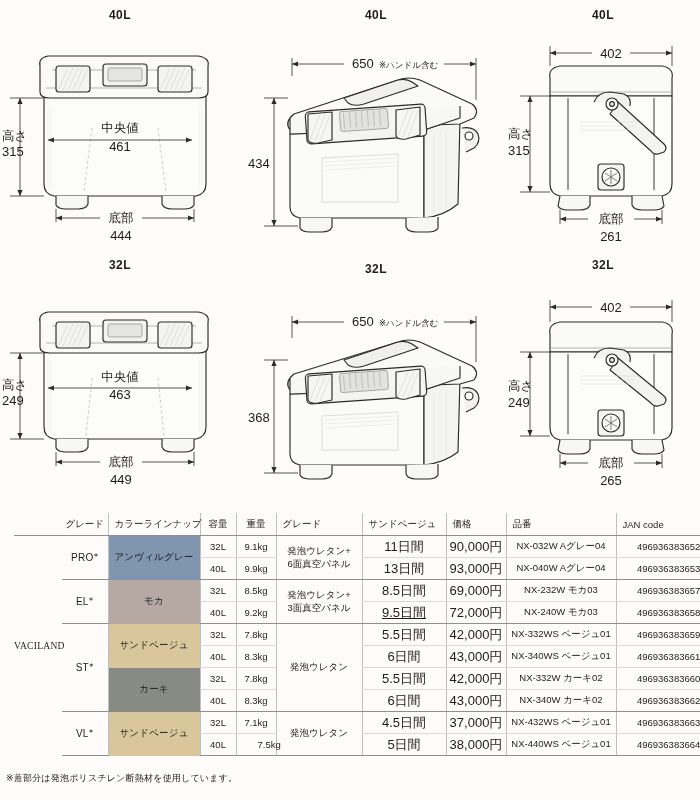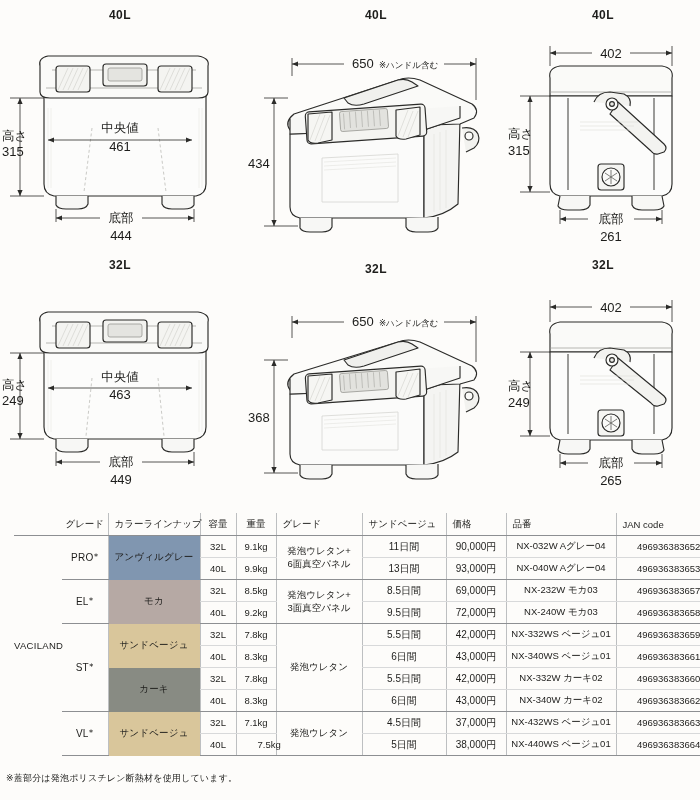--- a/index.html
+++ b/index.html
@@ -77,20 +77,21 @@
     padding-left: 6px;
     border-bottom: 1.6px solid #8d8f92;
     white-space: nowrap;
   }
   table.spec th.c { text-align: center; padding-left: 0; }
   .vline { border-left: 1px solid #bdbfc1; }
   td.rowline { border-bottom: 1px solid #d8d9da; }
   td.brand {
     font-size: 9.5px;
     letter-spacing: .3px;
+    font-family: Liberation Serif, serif;
   }
   td.grade {
     font-size: 10px;
     letter-spacing: .2px;
   }
   .sup {
     font-size: 6px;
     vertical-align: super;
     letter-spacing: 0;
   }
@@ -99,21 +100,21 @@
     font-size: 9.5px;
     text-align: left;
     padding-left: 10px;
     letter-spacing: .2px;
   }
   td.cap-c, td.wt { font-size: 9.5px; }
   td.insul {
     font-size: 9.5px;
     line-height: 1.35;
   }
-  td.days, td.price { font-size: 10px; }
+  td.days, td.price { font-size: 13px; }
   td.model {
     font-size: 9.5px;
     text-align: left;
     padding-left: 8px;
     white-space: nowrap;
   }
   td.jan {
     font-size: 9.5px;
     text-align: left;
     padding-left: 8px;
@@ -620,21 +621,21 @@
           <td class="wt vline rowline">8.5kg</td>
           <td class="insul vline" rowspan="2" style="border-bottom: 1.4px solid rgb(141, 143, 146);">発泡ウレタン+<br>3面真空パネル</td>
           <td class="days vline rowline">8.5日間</td>
           <td class="price vline rowline">69,000円</td>
           <td class="model vline rowline">NX-232W モカ03</td>
           <td class="jan vline rowline">4969363836571</td>
         </tr>
         <tr style="height: 22px;">
           <td class="cap-c vline" style="border-bottom: 1.4px solid rgb(141, 143, 146);">40L</td>
           <td class="wt vline" style="border-bottom: 1.4px solid rgb(141, 143, 146);">9.2kg</td>
-          <td class="days vline" style="border-bottom: 1.4px solid rgb(141, 143, 146);">9.5日間</td>
+          <td class="days vline" style="border-bottom: 1.4px solid rgb(141, 143, 146); text-decoration: underline;">9.5日間</td>
           <td class="price vline" style="border-bottom: 1.4px solid rgb(141, 143, 146);">72,000円</td>
           <td class="model vline" style="border-bottom: 1.4px solid rgb(141, 143, 146);">NX-240W モカ03</td>
           <td class="jan vline" style="border-bottom: 1.4px solid rgb(141, 143, 146);">4969363836588</td>
         </tr>
         <tr style="height: 22px;">
           <td class="grade" rowspan="4" style="border-bottom: 1.4px solid rgb(141, 143, 146);"><span>ST</span><span class="sup">∗</span></td>
           <td class="swatch vline" rowspan="2" style="background: rgb(217, 198, 155);">サンドベージュ</td>
           <td class="cap-c vline rowline">32L</td>
           <td class="wt vline rowline">7.8kg</td>
           <td class="insul vline" rowspan="4" style="border-bottom: 1.4px solid rgb(141, 143, 146);">発泡ウレタン</td>

